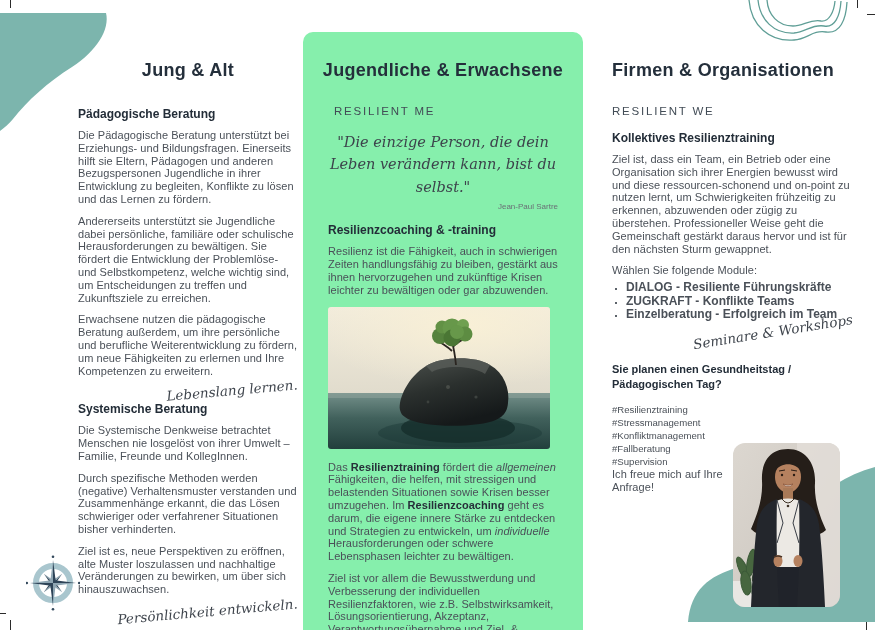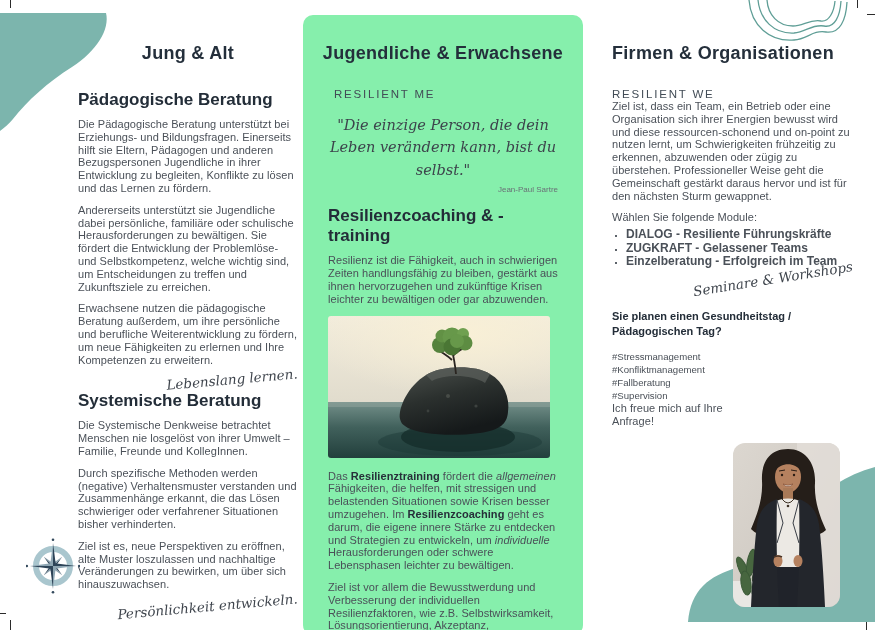--- a/index.html
+++ b/index.html
@@ -4,31 +4,31 @@
 <style>
   html,body{margin:0;padding:0;}
   body{width:875px;height:630px;overflow:hidden;background:#ffffff;
        font-family:"Liberation Sans",sans-serif;color:#4a5058;position:relative;}
   .page{position:absolute;inset:0;background:#ffffff;}
 
   
   .crop{position:absolute;background:#2b2b2b;}
 
   
-  .col{position:absolute;top:15px;}
+  .col{position:absolute;top:32px;}
   .col-left{left:78px;width:220px;}
   .col-mid{left:303px;width:280px;height:620px;background:#86efac;border-radius:10px;}
   .mid-inner{padding:0 25px;}
   .col-right{left:612px;width:250px;}
 
   .title{font-size:18px;font-weight:bold;color:#242f3b;letter-spacing:.3px;margin:28px 0 0 0;}
   .t-center{text-align:center;}
   .col-mid .title{margin:28px -18px 0 -18px;text-align:center;}
   .subtitle{font-size:11.5px;letter-spacing:1.8px;color:#424c56;margin-top:24px;}
-  h3.sec{font-size:17px;font-weight:bold;color:#232d38;margin:0 0 8px 0;}
+  h3.sec{font-size:12px;font-weight:bold;color:#232d38;margin:0 0 8px 0;}
   p.body, .body{font-size:11px;line-height:12.8px;color:#4a5058;margin:0 0 9px 0;letter-spacing:.05px;}
   .body b{color:#262f39;}
   .script{font-family:"DejaVu Serif",serif;font-style:italic;font-size:13.5px;color:#3f454d;}
   .script.r{text-align:right;display:block;transform:rotate(-5deg);}
   .quote{font-family:"DejaVu Serif",serif;font-style:italic;font-size:14.5px;line-height:1.55;
          color:#3c434b;text-align:center;margin:14px -8px 0 -8px;}
   .attrib{font-size:8px;color:#6a7076;text-align:right;margin:4px 0 12px 0;}
   .photo-frame{position:absolute;left:733px;top:443px;width:107px;height:164px;border-radius:12px;
                overflow:hidden;z-index:3;}
   .swoosh{position:absolute;left:640px;top:455px;z-index:2;}
@@ -180,34 +180,36 @@
       <p class="body"><span>Das </span><b>Resilienztraining</b><span> fördert die </span><i>allgemeinen</i><span> Fähigkeiten, die helfen, mit stressigen und belastenden Situationen sowie Krisen besser umzugehen. Im </span><b>Resilienzcoaching</b><span> geht es darum, die eigene innere Stärke zu entdecken und Strategien zu entwickeln, um </span><i>individuelle</i><span> Herausforderungen oder schwere Lebensphasen leichter zu bewältigen.</span></p>
       <p class="body">Ziel ist vor allem die Bewusstwerdung und Verbesserung der individuellen Resilienzfaktoren, wie z.B. Selbstwirksamkeit, Lösungsorientierung, Akzeptanz, Verantwortungsübernahme und Ziel- &amp; Zukunftsorientierung.</p>
       <span class="script mid-script">Gelassener, gesünder, erfolgreicher!</span>
     </div>
   </div>
 
   <div class="col col-right">
     <div class="title">Firmen &amp; Organisationen</div>
     <div class="subtitle">RESILIENT WE</div>
 
+    <h3 class="sec" style="margin-top:14px">Kollektives Resilienztraining</h3>
     <p class="body" style="width:240px">Ziel ist, dass ein Team, ein Betrieb oder eine Organisation sich ihrer Energien bewusst wird und diese ressourcen-schonend und on-point zu nutzen lernt, um Schwierigkeiten frühzeitig zu erkennen, abzuwenden oder zügig zu überstehen. Professioneller Weise geht die Gemeinschaft gestärkt daraus hervor und ist für den nächsten Sturm gewappnet.</p>
 
     <p class="body" style="margin-bottom:2px">Wählen Sie folgende Module:</p>
     <ul class="modules">
       <li><b>DIALOG</b><span> - Resiliente Führungskräfte</span></li>
-      <li><b>ZUGKRAFT</b><span> - Gelassener Teams</span></li>
+      <li><b>ZUGKRAFT</b><span> - Konflikte Teams</span></li>
       <li><b>Einzelberatung</b><span> - Erfolgreich im Team</span></li>
     </ul>
 
     <span class="script right-script">Seminare &amp; Workshops</span>
 
     <div class="cta">Sie planen einen Gesundheitstag / Pädagogischen Tag?</div>
 
     <div class="hashtags">
+      <div>#Resilienztraining</div>
       <div>#Stressmanagement</div>
       <div>#Konfliktmanagement</div>
       <div>#Fallberatung</div>
       <div>#Supervision</div>
     </div>
 
     <p class="body closing">Ich freue mich auf Ihre Anfrage!</p>
   </div>
 
   <div class="photo-frame">

